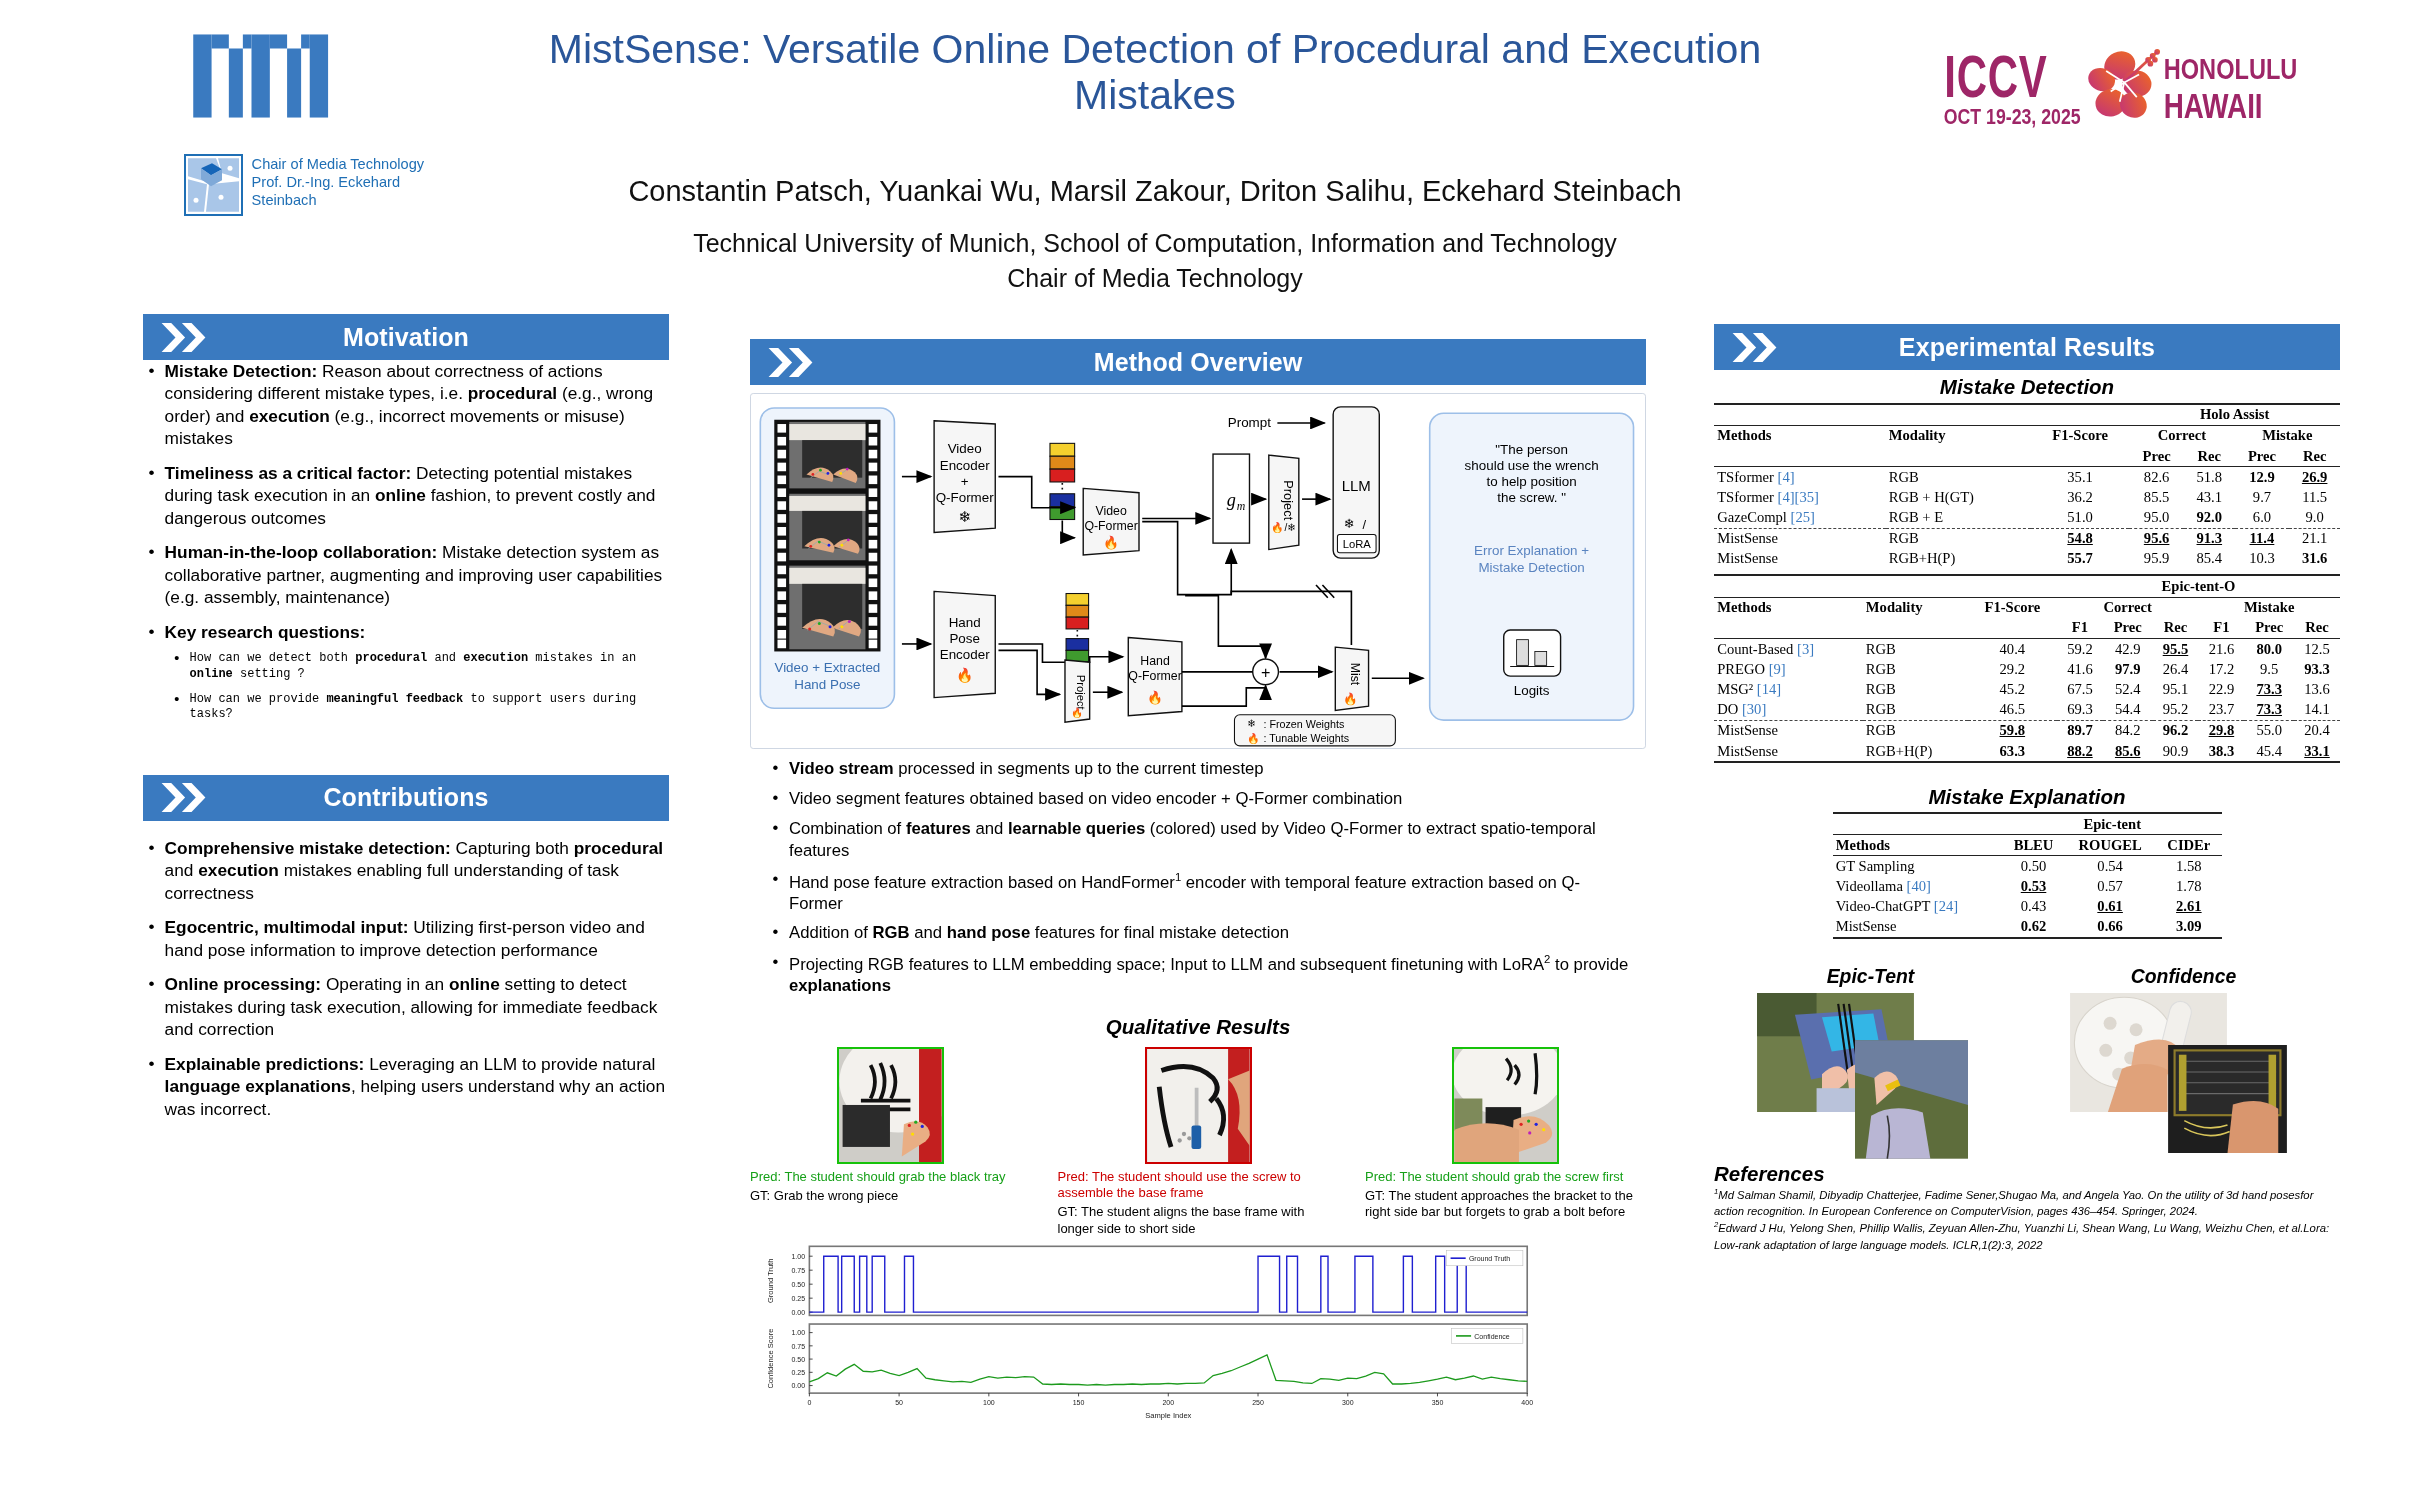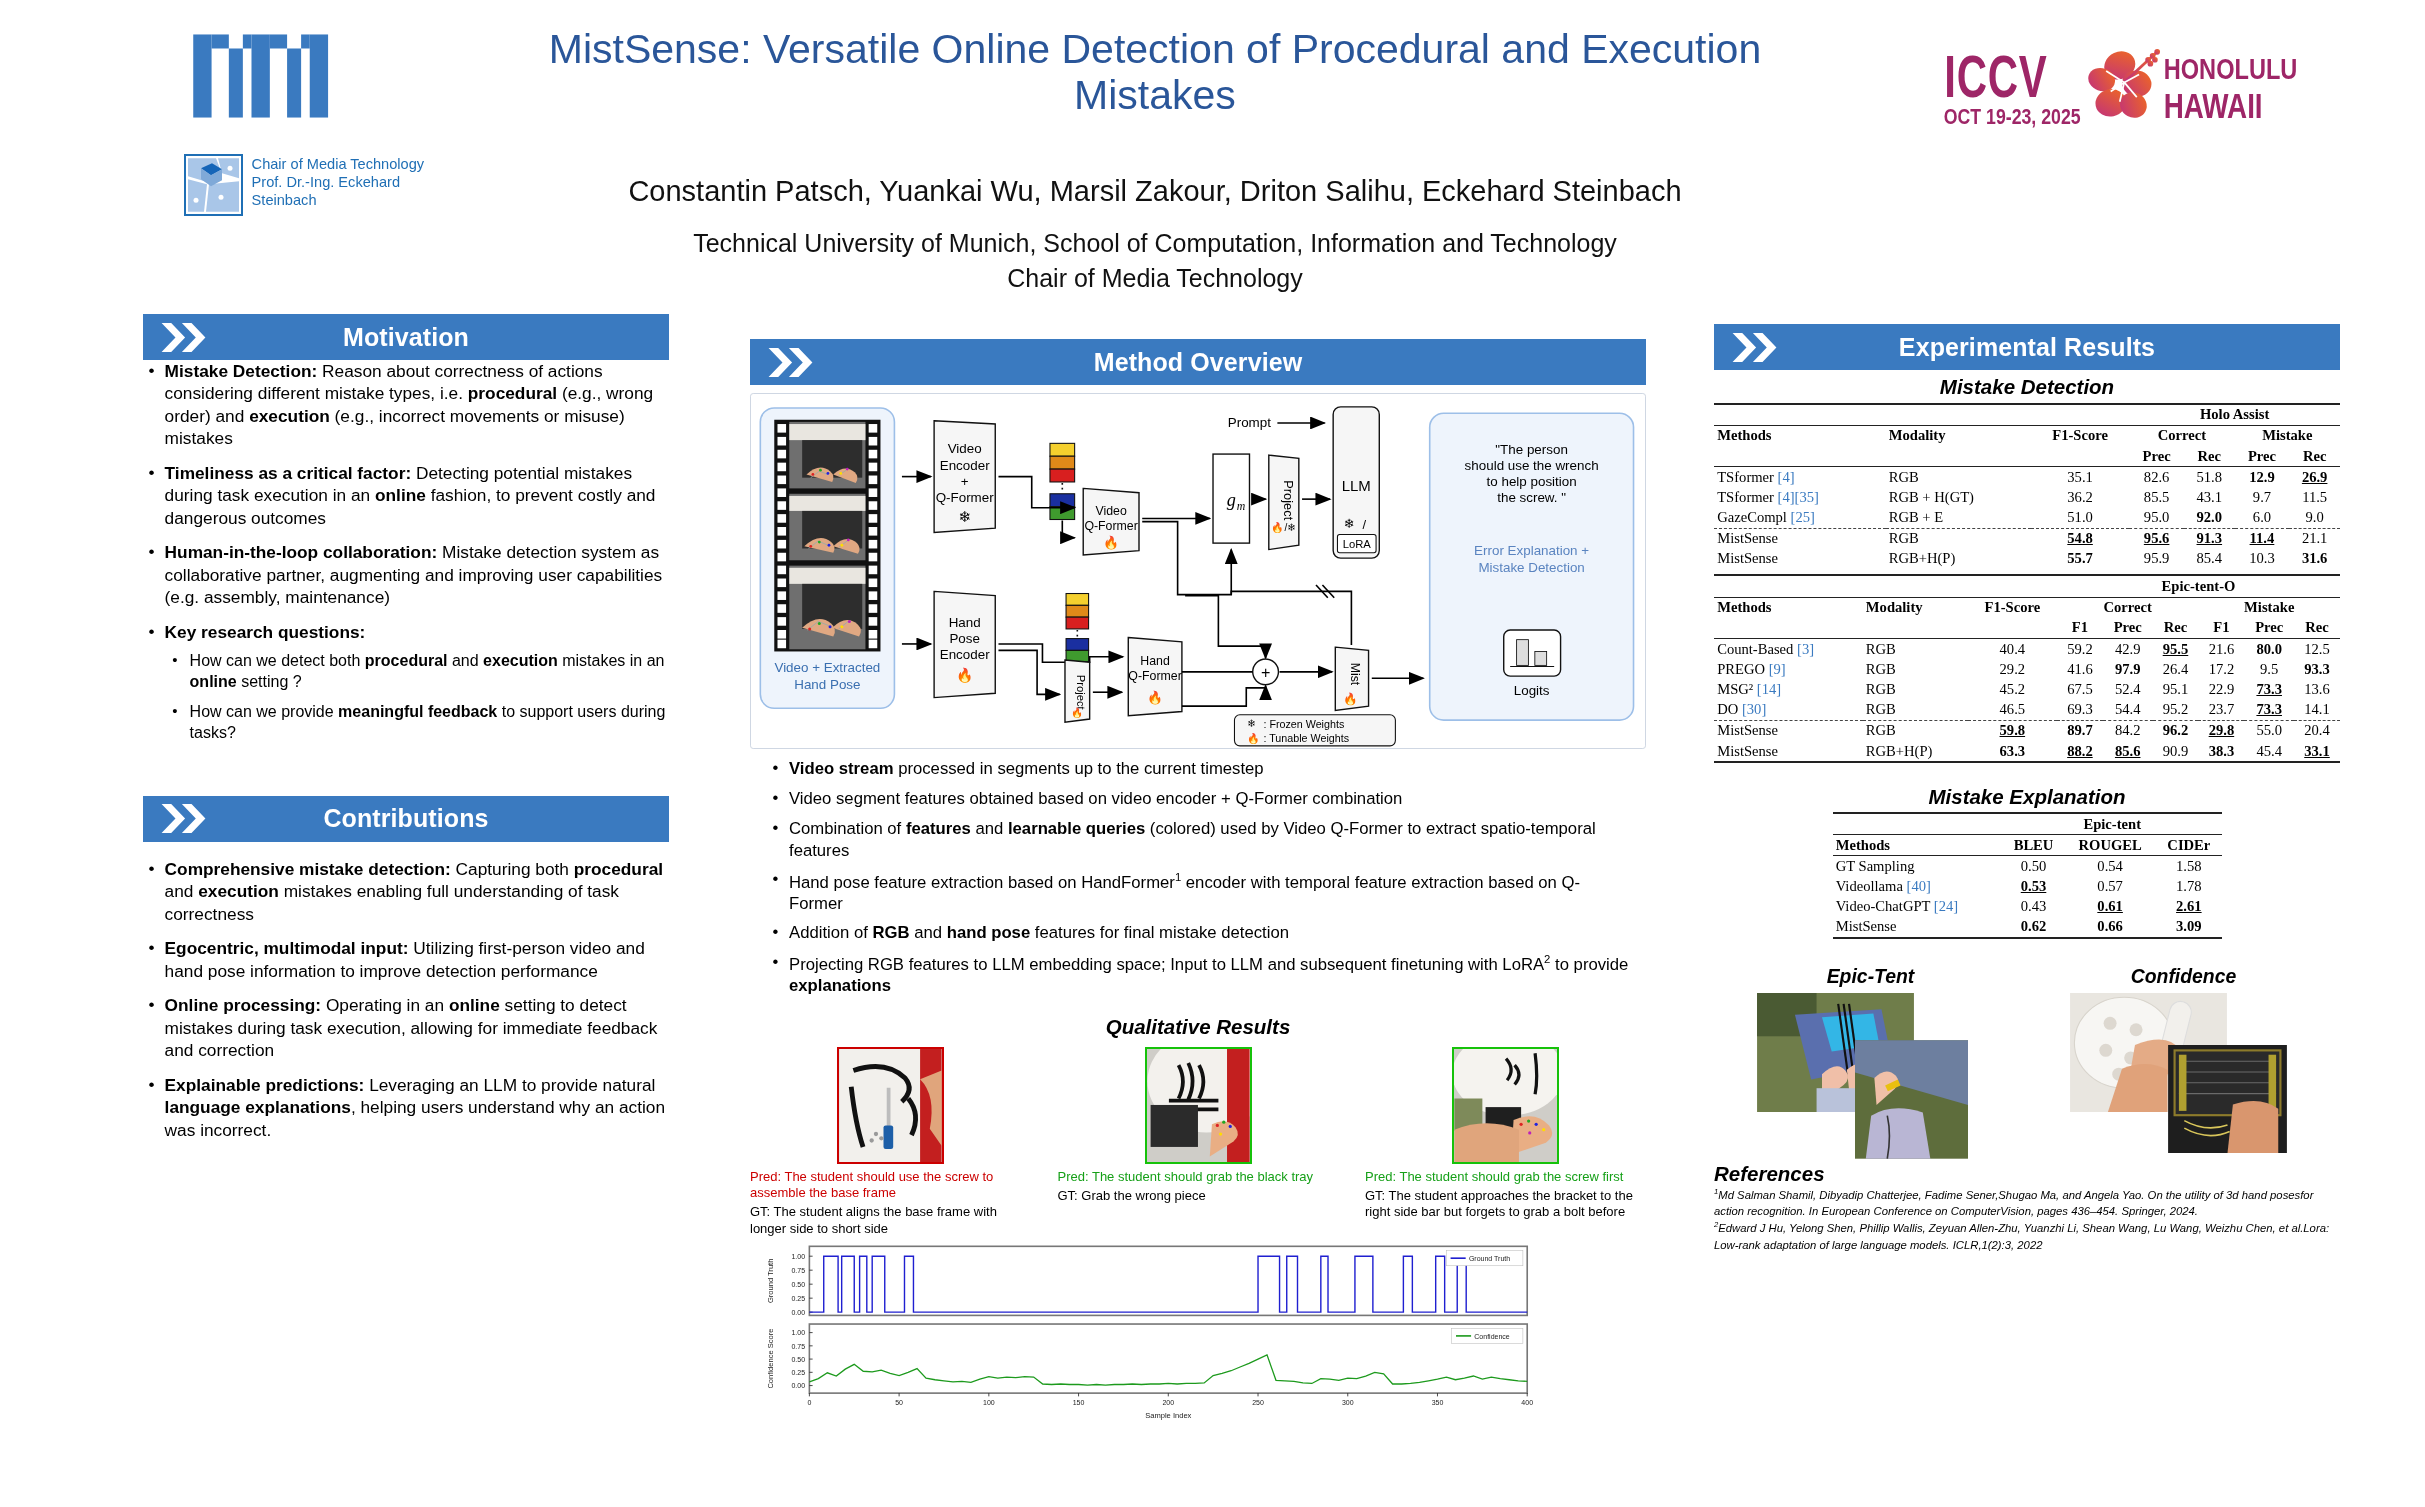--- a/index.html
+++ b/index.html
@@ -31,21 +31,21 @@
   
   #col-left{left:143px;top:314px;width:526px;}
   #col-mid{left:750px;top:339px;width:896px;}
   #col-right{left:1714px;top:324px;width:626px;}
 
   
   ul.bul{list-style:none;margin:0;padding:0;}
   ul.bul>li{position:relative;padding-left:21.6px;margin-bottom:12px;font-size:17.3px;line-height:1.3;}
   ul.bul>li:before{content:"•";position:absolute;left:5.4px;top:-1.1px;font-size:17.3px;}
   ul.sub{list-style:none;margin:7.6px 0 0 0;padding:0;}
-  ul.sub>li{position:relative;padding-left:25px;margin-bottom:9.7px;font-size:16px;line-height:1.3;}
+  ul.sub>li{position:relative;padding-left:25px;margin-bottom:9.7px;font-size:12px;line-height:1.3;font-family:Liberation Mono, monospace;}
   ul.sub>li:before{content:"•";position:absolute;left:7.6px;top:-1.1px;font-size:15px;}
   b{font-weight:bold;}
 
   ul.method{list-style:none;margin:16px;padding:0;}
   ul.method>li{position:relative;padding-left:23px;margin-bottom:8.6px;font-size:16.7px;line-height:1.28;}
   ul.method>li:before{content:"•";position:absolute;left:6.5px;top:-1.1px;font-size:16.7px;}
 
   
   #method-card{position:relative;width:896px;height:356px;border:1.1px solid #cfd7e3;border-radius:3.2px;background:#fff;box-sizing:border-box;margin-top:7.6px;}
   #method-card svg{width:100%;height:100%;display:block;}
@@ -444,43 +444,20 @@
       <li>Video segment features obtained based on video encoder + Q-Former combination</li>
       <li>Combination of <b>features</b> and <b>learnable queries</b> (colored) used by Video Q-Former to extract spatio-temporal features</li>
       <li>Hand pose feature extraction based on HandFormer<sup>1</sup> encoder with temporal feature extraction based on Q-Former</li>
       <li>Addition of <b>RGB</b> and <b>hand pose</b> features for final mistake detection</li>
       <li>Projecting RGB features to LLM embedding space; Input to LLM and subsequent finetuning with LoRA<sup>2</sup> to provide <b>explanations</b></li>
     </ul>
 
   <div id="qual-title">Qualitative Results</div>
   <div class="qual-row" id="qual-row">
       <div class="qual-item">
-        <div class="qual-img red">
-          <svg viewBox="0 0 190 210">
-            <rect width="190" height="210" fill="#f2f0ec"></rect>
-            <rect x="150" y="0" width="40" height="210" fill="#c31f1f"></rect>
-            <g stroke="#111" stroke-width="9" fill="none">
-              <path d="M26 40 q60 -20 96 14 q18 22 -6 44"></path>
-              <path d="M22 70 q8 70 22 112"></path>
-              <path d="M128 92 q24 30 6 68"></path>
-            </g>
-            <rect x="88" y="72" width="7" height="72" fill="#bdbdbd"></rect>
-            <rect x="82" y="142" width="18" height="44" rx="4" fill="#1d5fa8"></rect>
-            <path d="M150 56 q30 30 18 92 L190 180 L190 40 Z" fill="#e0a57c"></path>
-            <g fill="#9a9a9a">
-              <circle cx="68" cy="158" r="4"></circle>
-              <circle cx="78" cy="166" r="4"></circle>
-              <circle cx="60" cy="170" r="4"></circle>
-            </g>
-          </svg>
-        </div>
-        <div class="pred red">Pred: The student should use the screw to assemble the base frame</div>
-        <div class="gt">GT: The student aligns the base frame with longer side to short side</div>
-      </div>
-      <div class="qual-item">
         <div class="qual-img">
           <svg viewBox="0 0 190 210">
             <rect width="190" height="210" fill="#cfcdc8"></rect>
             <ellipse cx="110" cy="60" rx="110" ry="95" fill="#f3f1ed"></ellipse>
             <rect x="148" y="0" width="42" height="210" fill="#c31f1f"></rect>
             <g stroke="#111" stroke-width="7" fill="none">
               <path d="M58 30 q16 30 0 62"></path>
               <path d="M76 26 q16 34 0 68"></path>
               <path d="M96 30 q16 30 0 62"></path>
               <path d="M40 96 h92"></path>
@@ -491,20 +468,43 @@
             <g>
               <circle cx="130" cy="142" r="3" fill="#d22"></circle>
               <circle cx="142" cy="136" r="3" fill="#2a2"></circle>
               <circle cx="154" cy="144" r="3" fill="#22d"></circle>
               <circle cx="136" cy="158" r="3" fill="#fd0"></circle>
             </g>
           </svg>
         </div>
         <div class="pred">Pred: The student should grab the black tray</div>
         <div class="gt">GT: Grab the wrong piece</div>
+      </div>
+      <div class="qual-item">
+        <div class="qual-img red">
+          <svg viewBox="0 0 190 210">
+            <rect width="190" height="210" fill="#f2f0ec"></rect>
+            <rect x="150" y="0" width="40" height="210" fill="#c31f1f"></rect>
+            <g stroke="#111" stroke-width="9" fill="none">
+              <path d="M26 40 q60 -20 96 14 q18 22 -6 44"></path>
+              <path d="M22 70 q8 70 22 112"></path>
+              <path d="M128 92 q24 30 6 68"></path>
+            </g>
+            <rect x="88" y="72" width="7" height="72" fill="#bdbdbd"></rect>
+            <rect x="82" y="142" width="18" height="44" rx="4" fill="#1d5fa8"></rect>
+            <path d="M150 56 q30 30 18 92 L190 180 L190 40 Z" fill="#e0a57c"></path>
+            <g fill="#9a9a9a">
+              <circle cx="68" cy="158" r="4"></circle>
+              <circle cx="78" cy="166" r="4"></circle>
+              <circle cx="60" cy="170" r="4"></circle>
+            </g>
+          </svg>
+        </div>
+        <div class="pred red">Pred: The student should use the screw to assemble the base frame</div>
+        <div class="gt">GT: The student aligns the base frame with longer side to short side</div>
       </div>
       <div class="qual-item">
         <div class="qual-img">
           <svg viewBox="0 0 190 210">
             <rect width="190" height="210" fill="#cfcdc8"></rect>
             <ellipse cx="100" cy="46" rx="104" ry="78" fill="#f5f3ef"></ellipse>
             <g stroke="#111" stroke-width="6" fill="none">
               <path d="M96 18 q18 20 2 40"></path>
               <path d="M112 30 q16 18 0 36"></path>
               <path d="M150 8 q6 46 0 76"></path>

